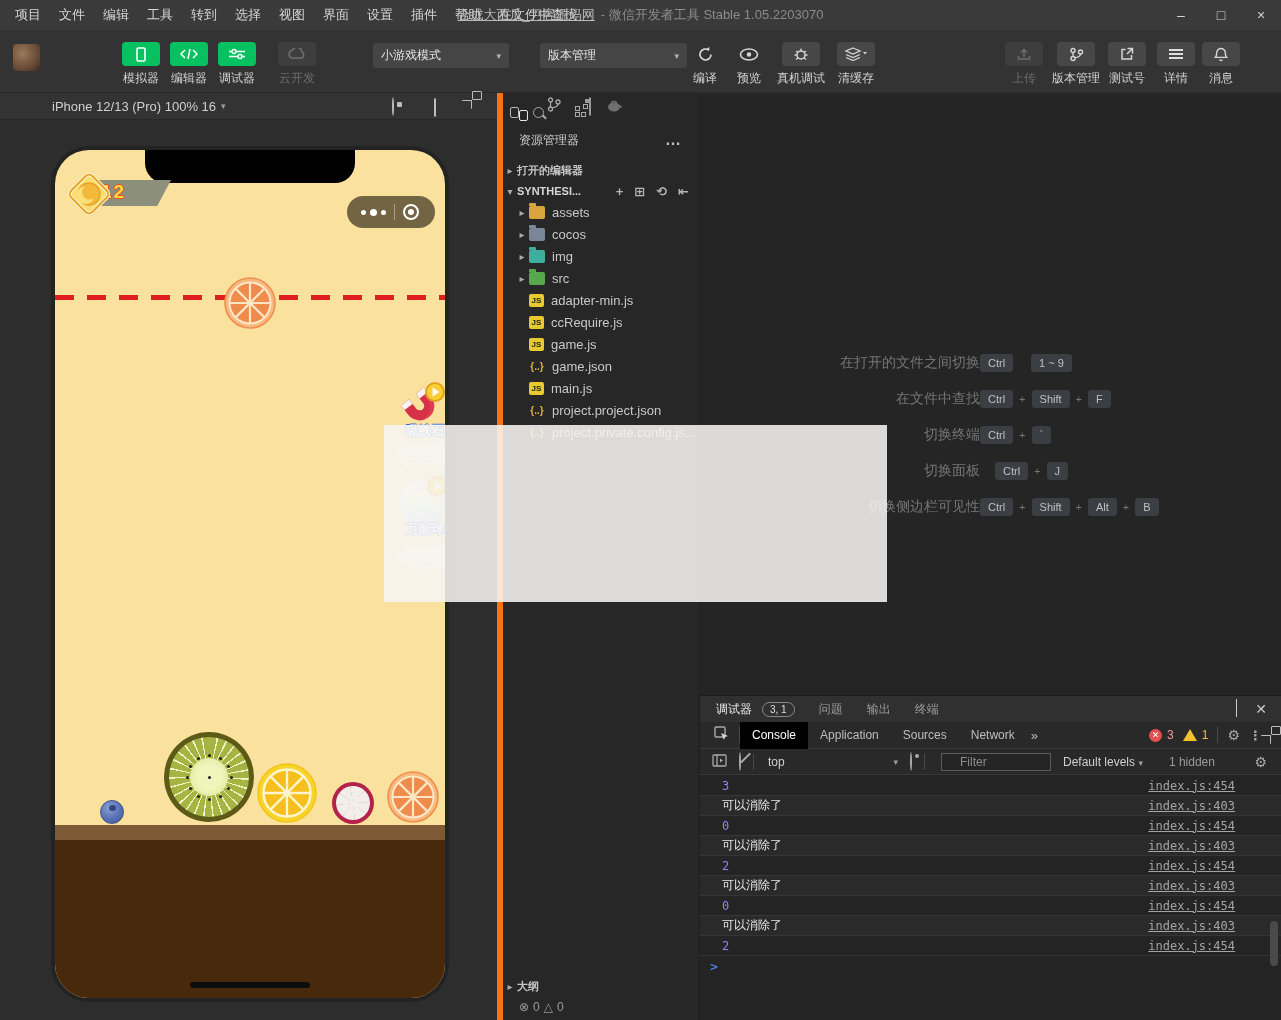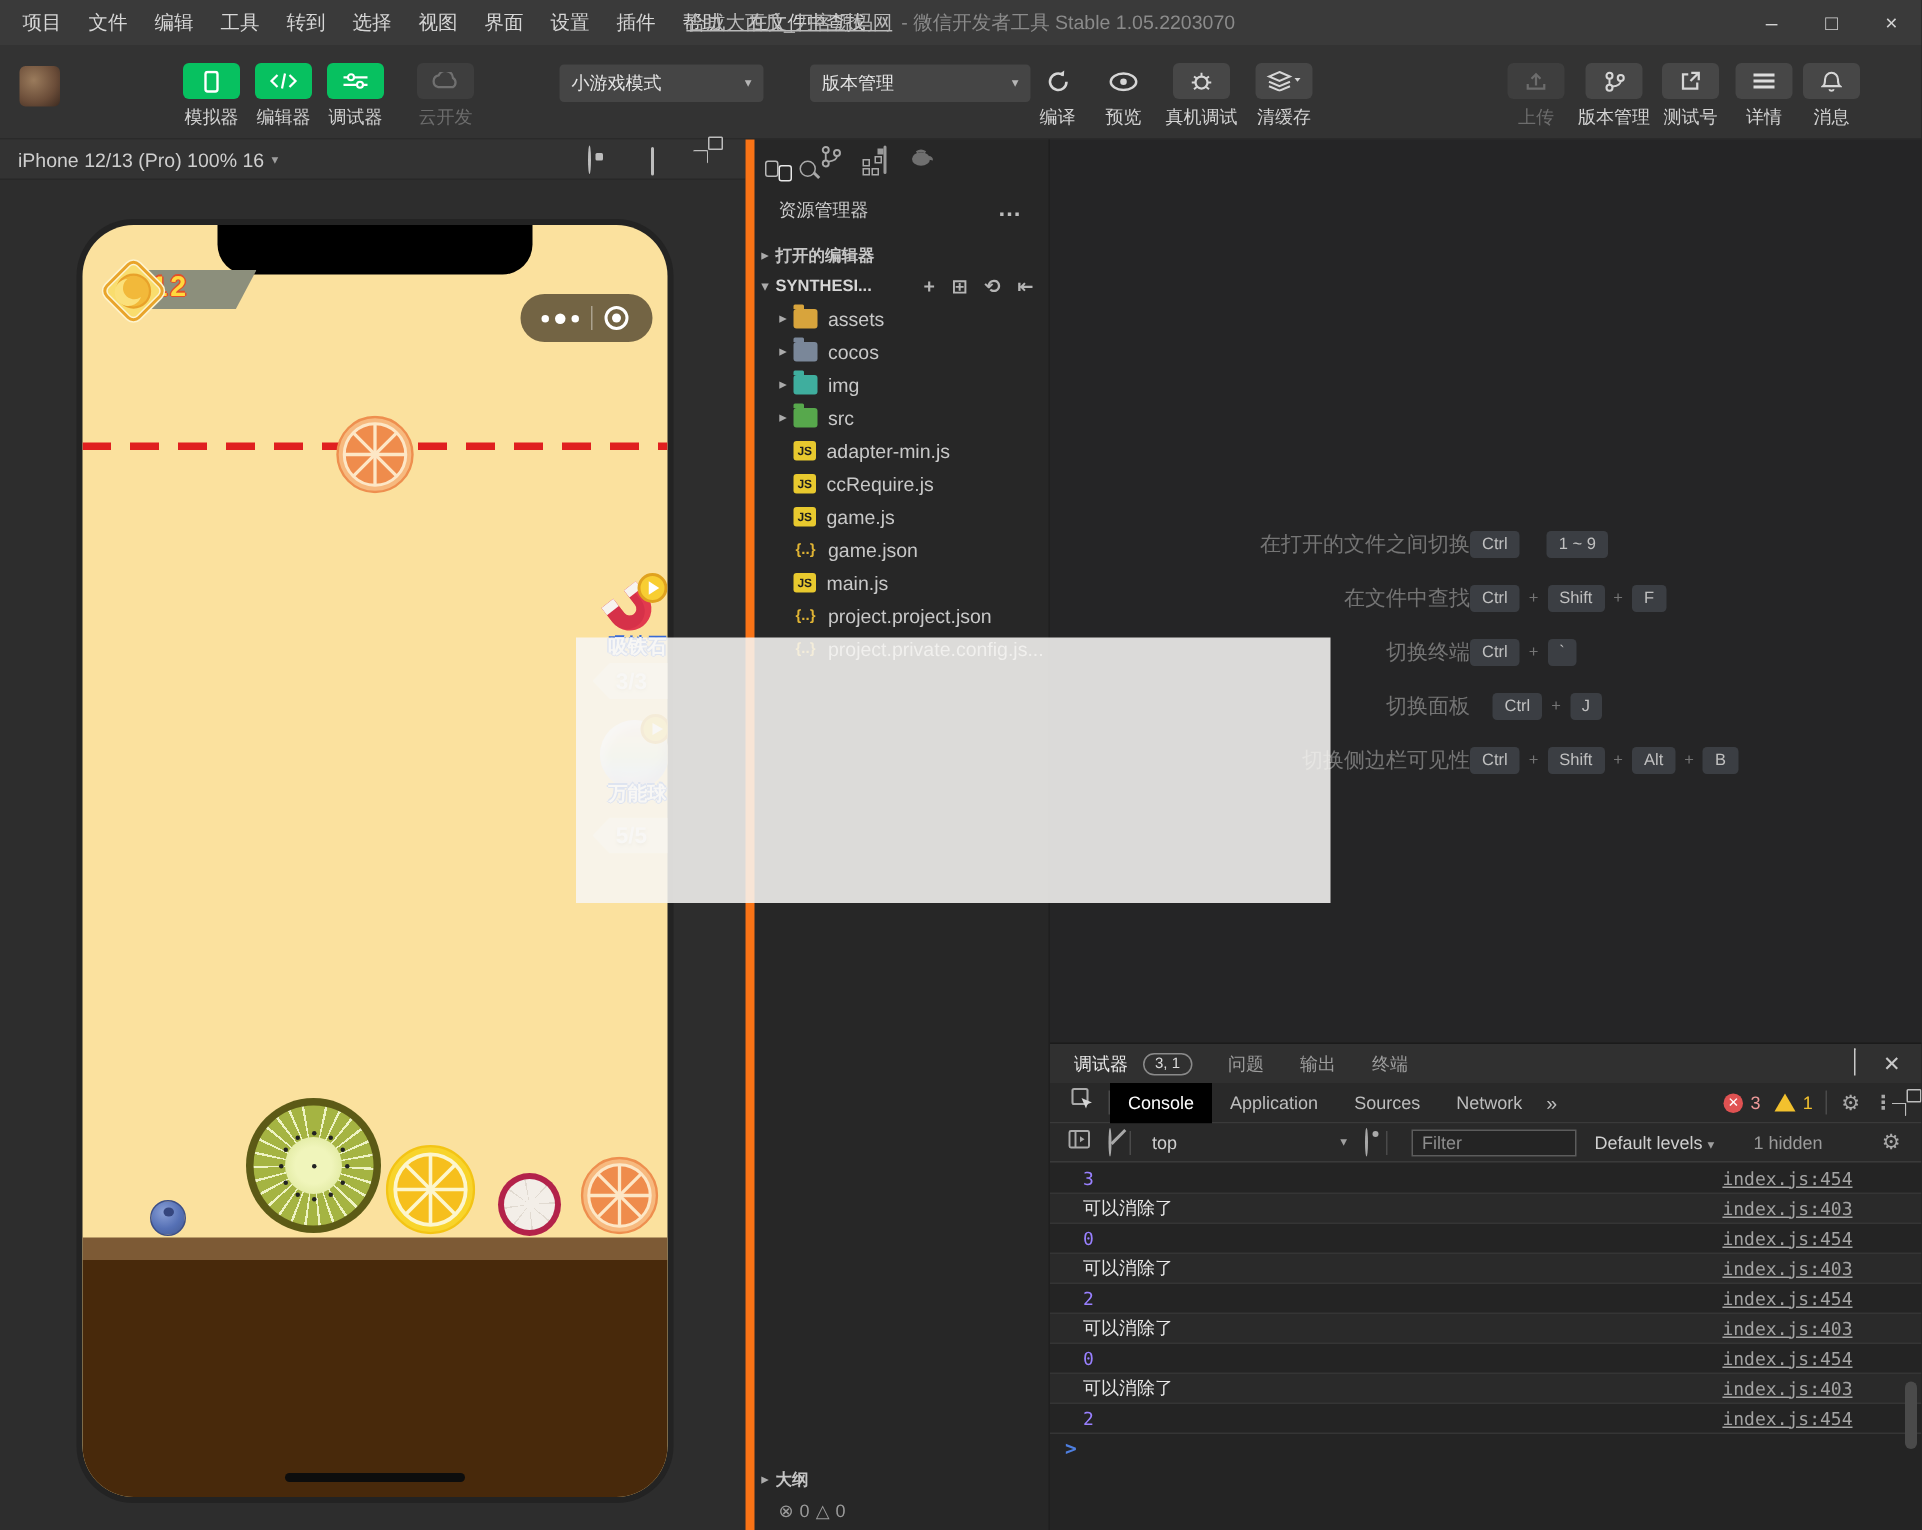--- a/index.html
+++ b/index.html
@@ -35,21 +35,21 @@
     display:flex; align-items:center; padding:0 8px; color:#e3e3e3; font-size:12px; }
   .selectbox .caret { margin-left:auto; color:#b5b5b5; font-size:9px; }
   svg.icn { display:block; }
 
   
   #main { position:absolute; left:0; top:93px; width:1281px; height:927px; }
 
   
   #sim { position:absolute; left:0; top:0; width:497px; height:927px; background:#2d2d2d; }
   #sim-header { position:absolute; left:0; top:0; width:497px; height:27px; background:#333;
-    border-bottom:1px solid #282828; display:flex; align-items:center; }
+    border-bottom:1px solid #282828; display:flex; align-items:center;padding-left:40px; }
   #device-label { margin-left:12px; color:#cfcfcf; font-size:13px; }
   #device-caret { color:#9f9f9f; font-size:9px; margin-left:5px; }
   .simicon { position:absolute; top:5px; width:17px; height:17px; }
 
   
   #phone { position:absolute; left:55px; top:57px; width:390px; height:848px; border-radius:34px;
     background:#fbe19e; overflow:hidden; box-shadow:0 0 0 4px #232323; }
   #notch { position:absolute; left:90px; top:0; width:210px; height:33px; background:#000;
     border-radius:0 0 20px 20px; }
   #ground-strip { position:absolute; left:0; top:675px; width:390px; height:15px; background:#7d5a35; }
@@ -172,21 +172,21 @@
   .ct-icn { margin-left:12px; }
   #frame-select { margin-left:14px; color:#cfcfcf; font-size:12px; display:flex; align-items:center; width:130px; }
   #frame-select .caret { margin-left:auto; color:#9f9f9f; font-size:9px; }
   .no-icn { width:13px; height:13px; border:1.7px solid #a9a9a9; border-radius:50%; position:relative; }
   .no-icn::after { content:""; position:absolute; left:-1px; top:4.6px; width:13px; height:1.7px;
     background:#a9a9a9; transform:rotate(-45deg); }
   .eye-icn { width:15px; height:9px; border:1.5px solid #a9a9a9; border-radius:50%; position:relative; }
   .eye-icn::after { content:""; position:absolute; left:4px; top:1.5px; width:4px; height:4px;
     border-radius:50%; background:#a9a9a9; }
   #filter-box { margin-left:16px; width:110px; height:18px; border:1px solid #5c5c5c; background:#242424;
-    color:#8d8d8d; font-size:12px; display:flex; align-items:center; padding-left:6px; }
+    color:#8d8d8d; font-size:12px; display:flex; align-items:center; padding-left:18px; }
   #levels { margin-left:12px; color:#cfcfcf; font-size:12px; }
   #levels .caret { color:#9f9f9f; font-size:9px; }
   #hidden-label { margin-left:26px; color:#9a9a9a; font-size:12px;text-align:center; }
   #ct-gear { margin-left:auto; margin-right:14px; }
 
   #console-logs { position:absolute; left:0; top:80px; width:100%; }
   .log-row { height:20px; display:flex; align-items:center; border-bottom:1px solid #353535;
     font-family:"DejaVu Sans Mono","Liberation Mono",monospace; font-size:12px; padding:0 46px 0 22px; }
   .log-row:nth-child(even) { background:#2a2a2a; }
   .log-text.number { color:#9980ff; }

